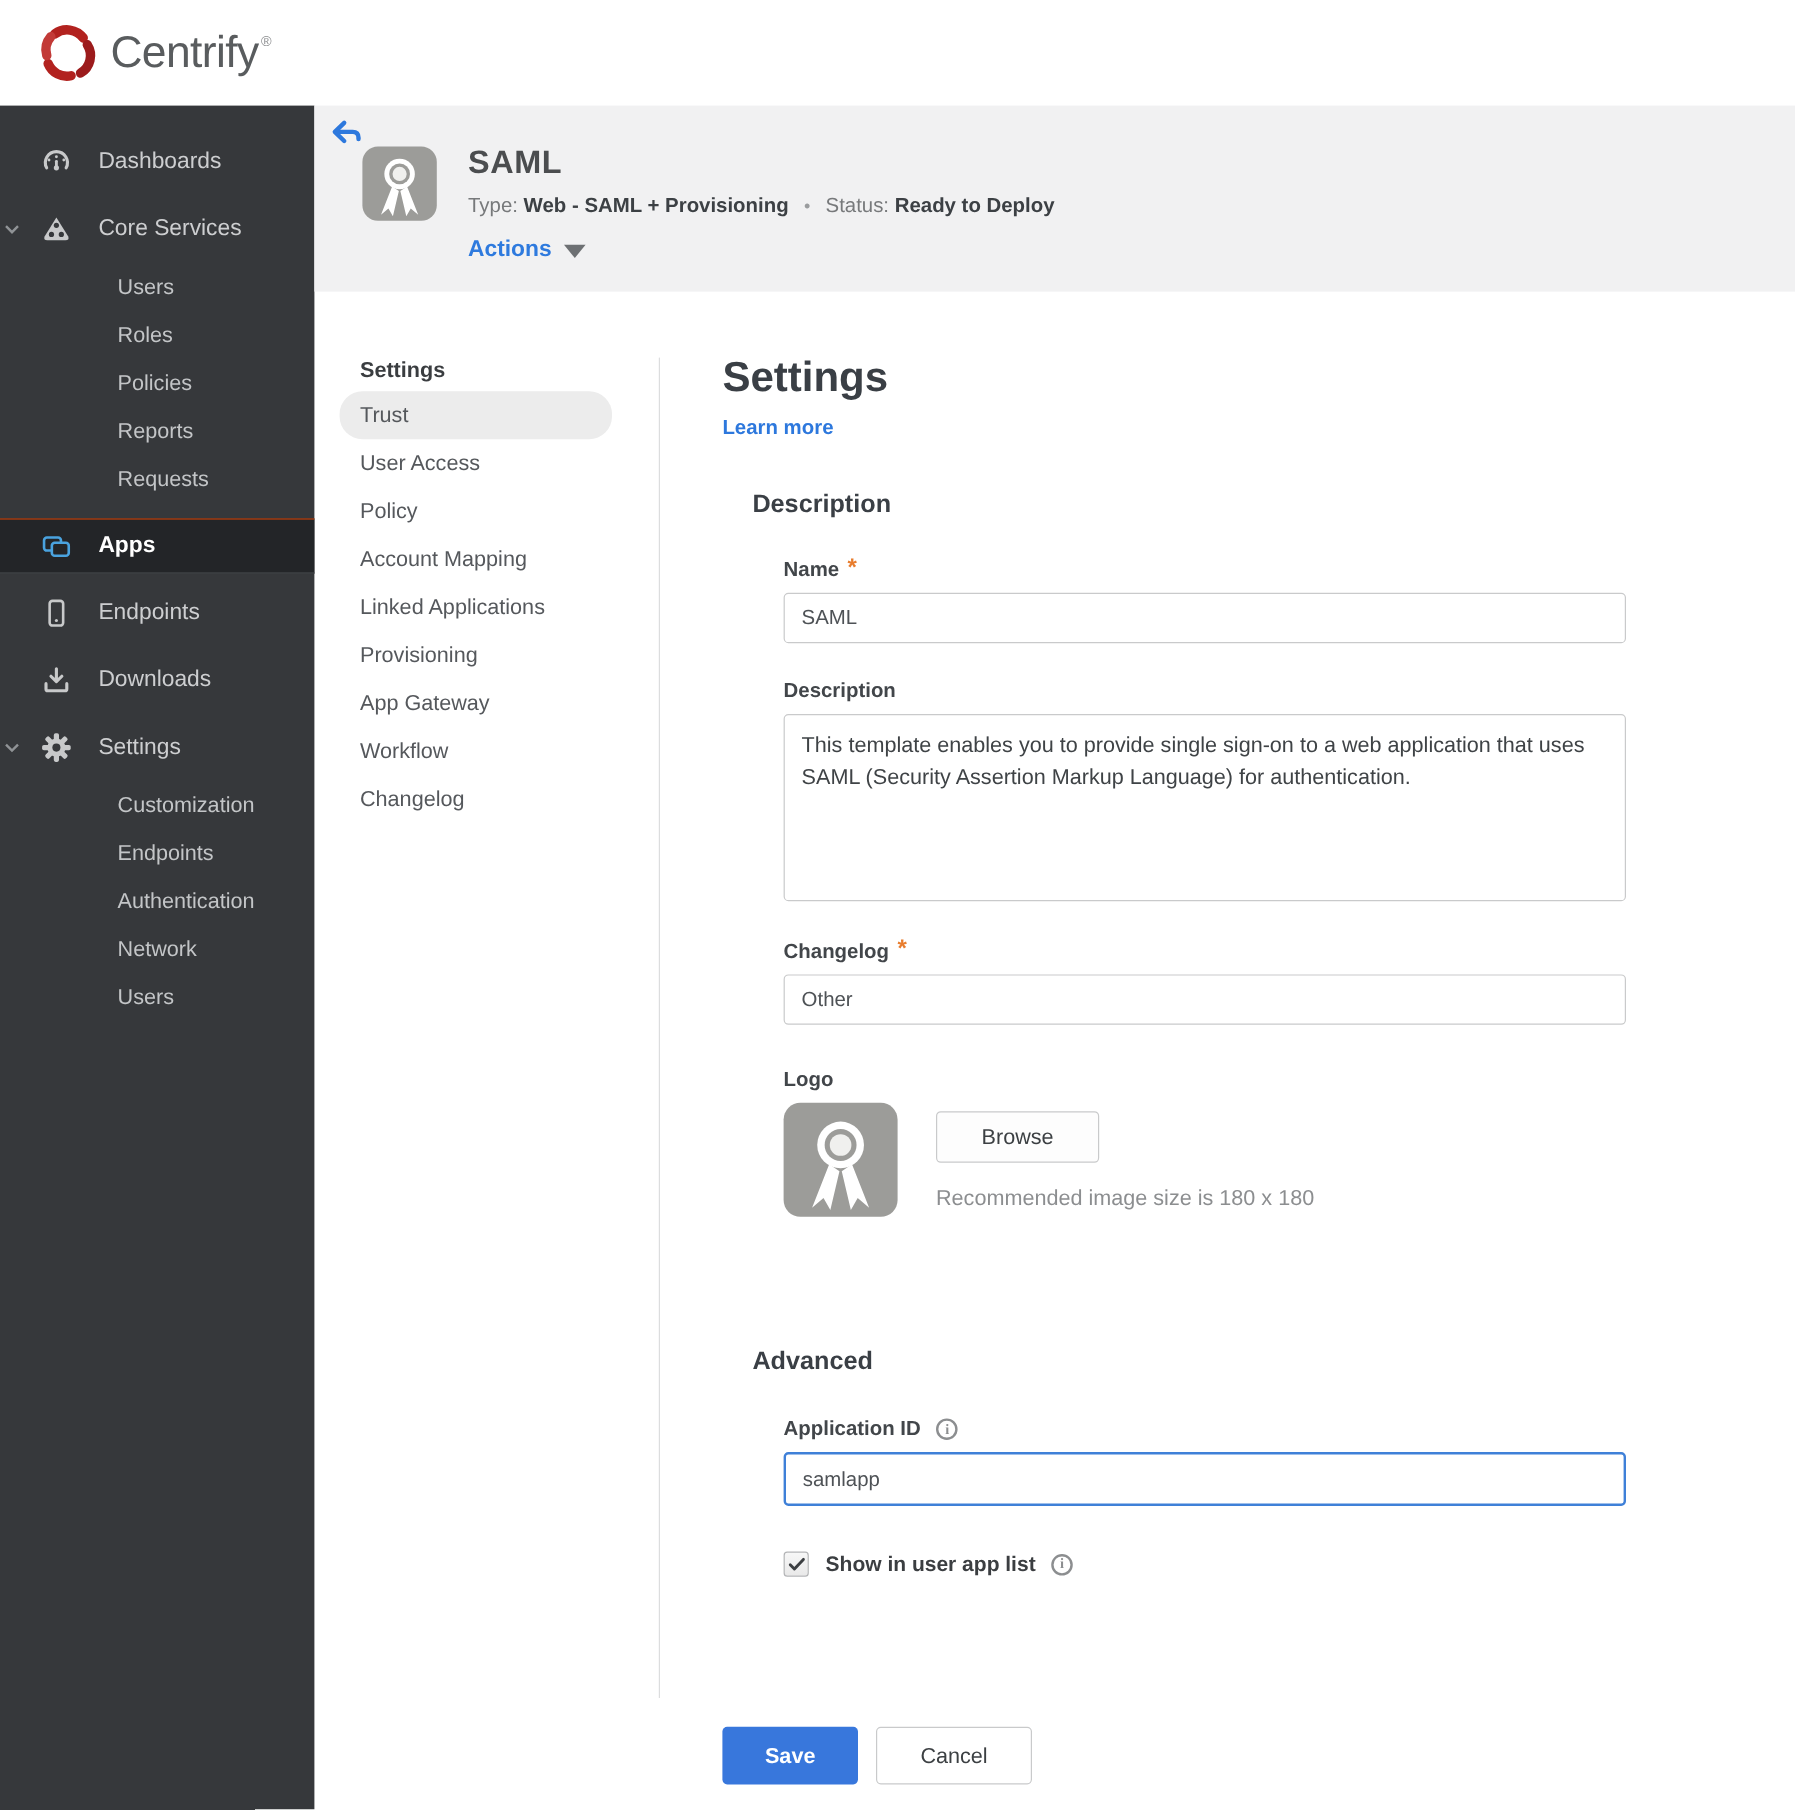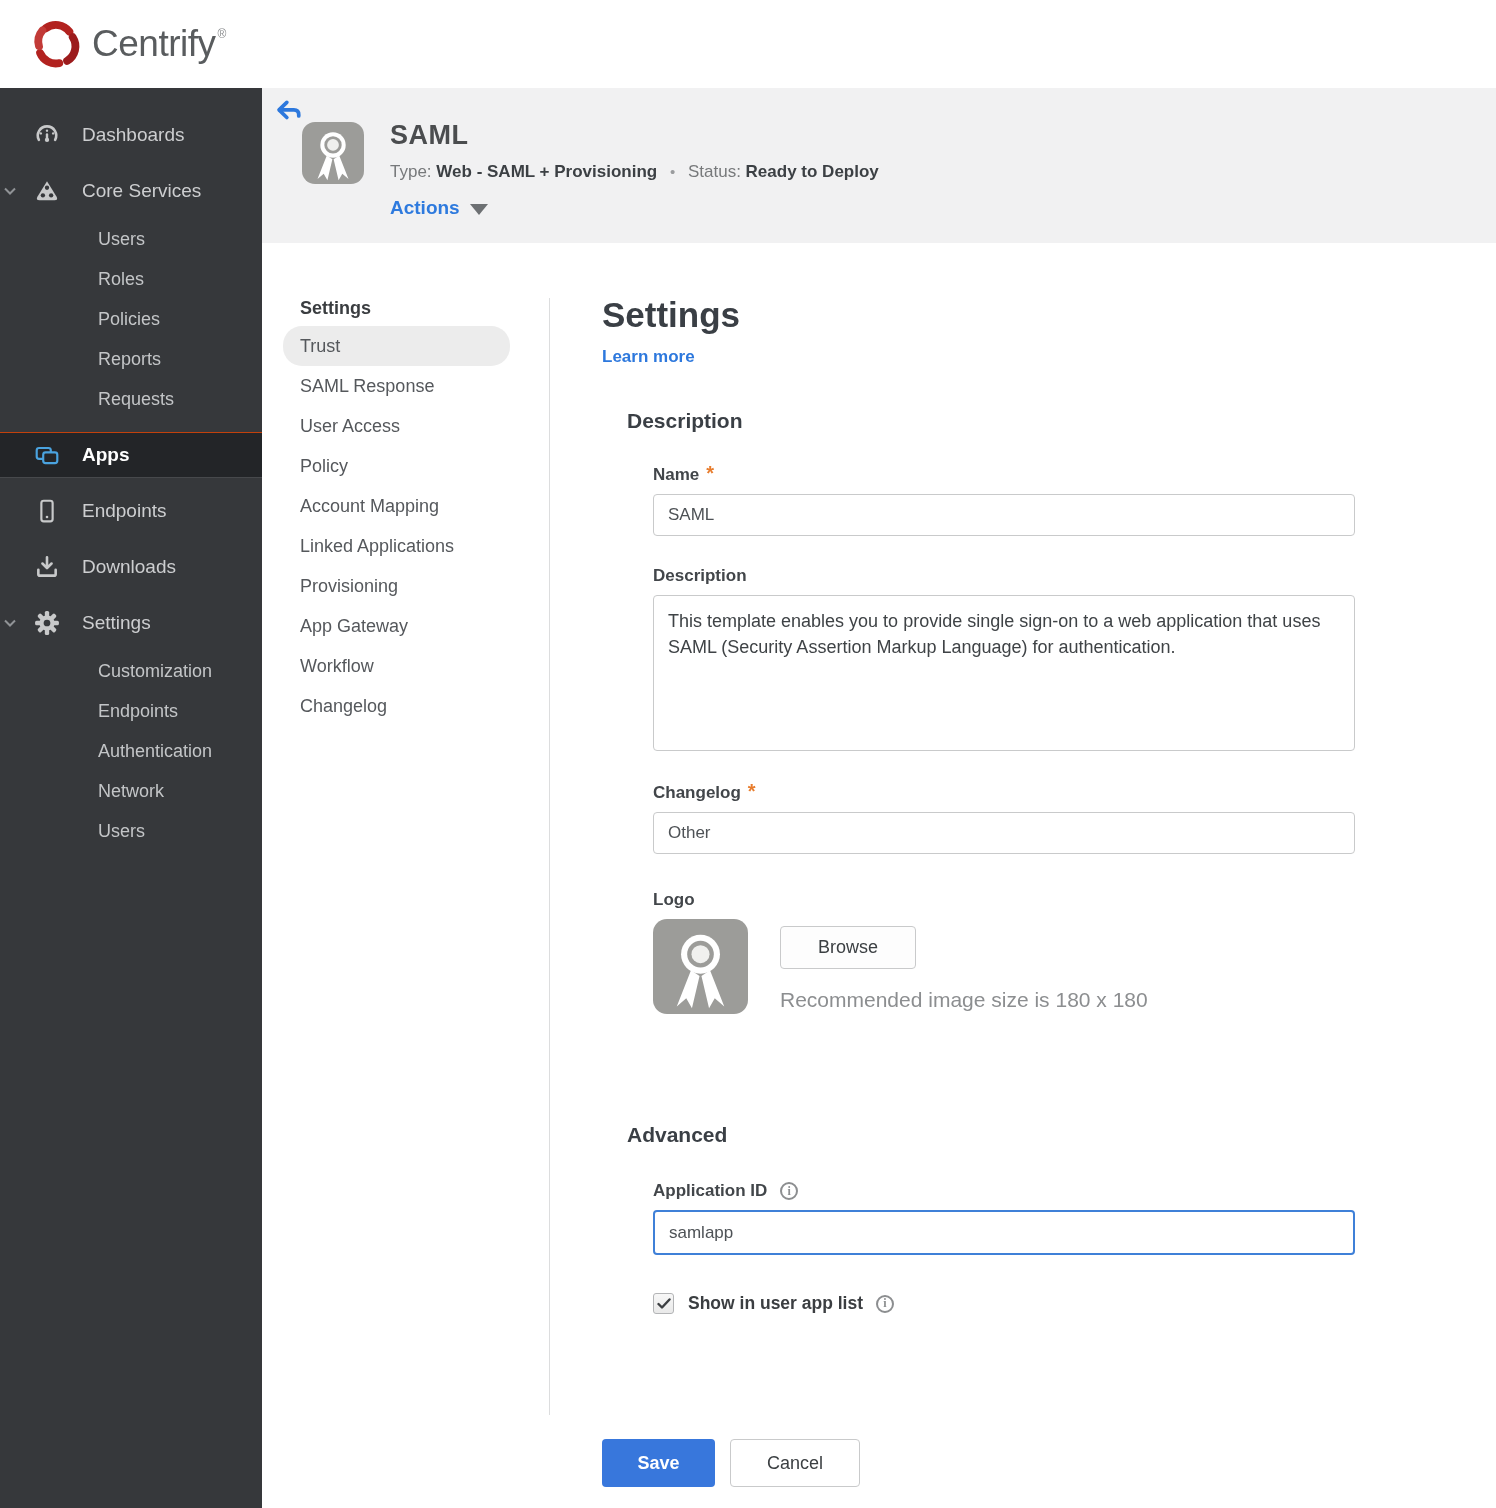--- a/index.html
+++ b/index.html
@@ -57,21 +57,21 @@
   .sec-adv { margin-top:109px; }
   .form { margin-left:51px; }
   .field-label { margin-top:32px; font-size:17px; font-weight:bold; color:#42464a; display:flex; align-items:center; }
   .req { color:#e87d2e; font-weight:bold; font-size:20px; margin-left:7px; margin-top:-4px; }
   .text-input { display:block; margin-top:9px; width:702px; height:42px; border:1px solid #c9cacb; border-radius:4px; padding:0 14px; font-size:17px; color:#4e5256; font-family:"Liberation Sans","DejaVu Sans",sans-serif; background:#ffffff; outline:none; }
   .textarea { display:block; margin-top:9px; width:702px; height:156px; border:1px solid #c9cacb; border-radius:4px; padding:12px 14px; font-size:18px; line-height:26px; color:#3f4346; font-family:"Liberation Sans","DejaVu Sans",sans-serif; resize:none; outline:none; }
   .logo-row { margin-top:9px; display:flex; }
   .logo-box { width:95px; height:95px; background:#9c9c99; border-radius:14px; flex:none; }
   .logo-right { margin-left:32px; }
   .browse-btn { margin-top:7px; width:136px; height:43px; background:#fdfdfd; border:1px solid #c9cacb; border-radius:4px; font-size:18px; color:#3c4043; font-family:"Liberation Sans","DejaVu Sans",sans-serif; cursor:pointer; }
-  .logo-hint { margin-top:19px; font-size:21px; color:#8c8e90; }
+  .logo-hint { margin-top:19px; font-size:18px; color:#8c8e90; }
   .info-icon { display:inline-flex; align-items:center; justify-content:center; width:18px; height:18px; border:2px solid #8c8e90; border-radius:50%; color:#8c8e90; font-size:12px; font-weight:bold; font-family:"Liberation Serif",serif; margin-left:13px; cursor:pointer; flex:none; }
   .appid-input { border:2px solid #3f80d8; height:45px; }
   .check-row { margin-top:38px; display:flex; align-items:center; }
   .checkbox { width:21px; height:21px; border:1px solid #b3b4b6; border-radius:3px; background:linear-gradient(#f7f7f7,#e9e9e9); display:flex; align-items:center; justify-content:center; cursor:pointer; flex:none; }
   .check-label { margin-left:14px; font-size:17.5px; font-weight:bold; color:#3b3e41; }
 
   
   .footer-buttons { position:absolute; left:602px; top:1439px; display:flex; }
   .save-btn { width:113px; height:48px; background:#3877dc; border:none; border-radius:4px; color:#ffffff; font-weight:bold; font-size:18px; font-family:"Liberation Sans","DejaVu Sans",sans-serif; cursor:pointer; }
   .cancel-btn { margin-left:15px; width:130px; height:48px; background:#ffffff; border:1px solid #c9cacb; border-radius:4px; color:#3c4043; font-size:18px; font-family:"Liberation Sans","DejaVu Sans",sans-serif; cursor:pointer; }
@@ -223,21 +223,20 @@
         <span class="actions-label">Actions</span>
         <span class="caret-down"></span>
       </div>
     </div>
   </div>
 
   <nav class="subnav">
     <div class="subnav-heading">Settings</div>
     <div class="subnav-list">
       <div class="subnav-item active">Trust</div>
-      <div class="subnav-item">SAML Response</div>
       <div class="subnav-item">User Access</div>
       <div class="subnav-item">Policy</div>
       <div class="subnav-item">Account Mapping</div>
       <div class="subnav-item">Linked Applications</div>
       <div class="subnav-item">Provisioning</div>
       <div class="subnav-item">App Gateway</div>
       <div class="subnav-item">Workflow</div>
       <div class="subnav-item">Changelog</div>
     </div>
   </nav>

